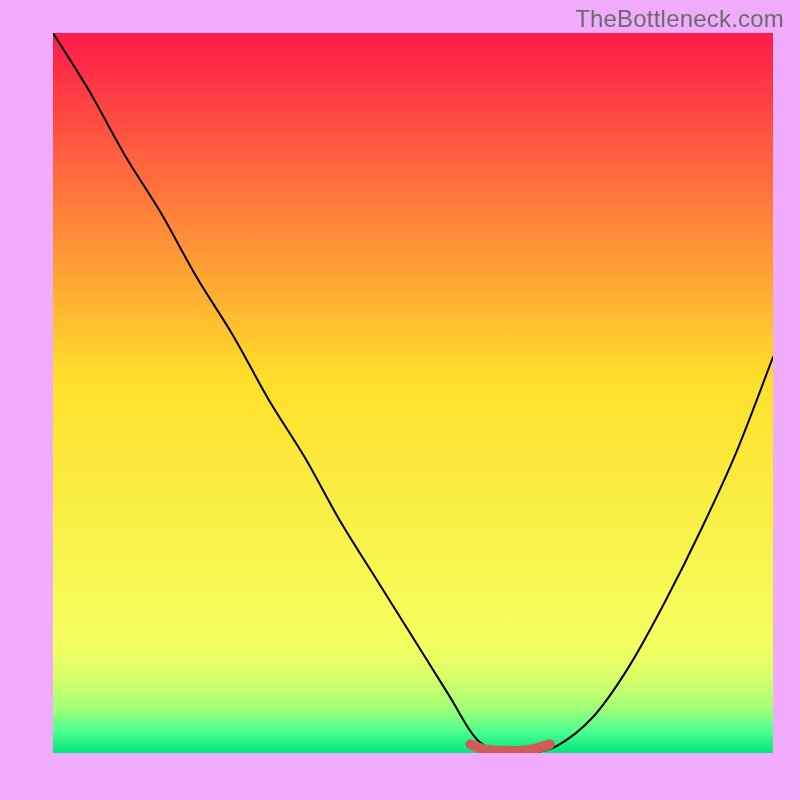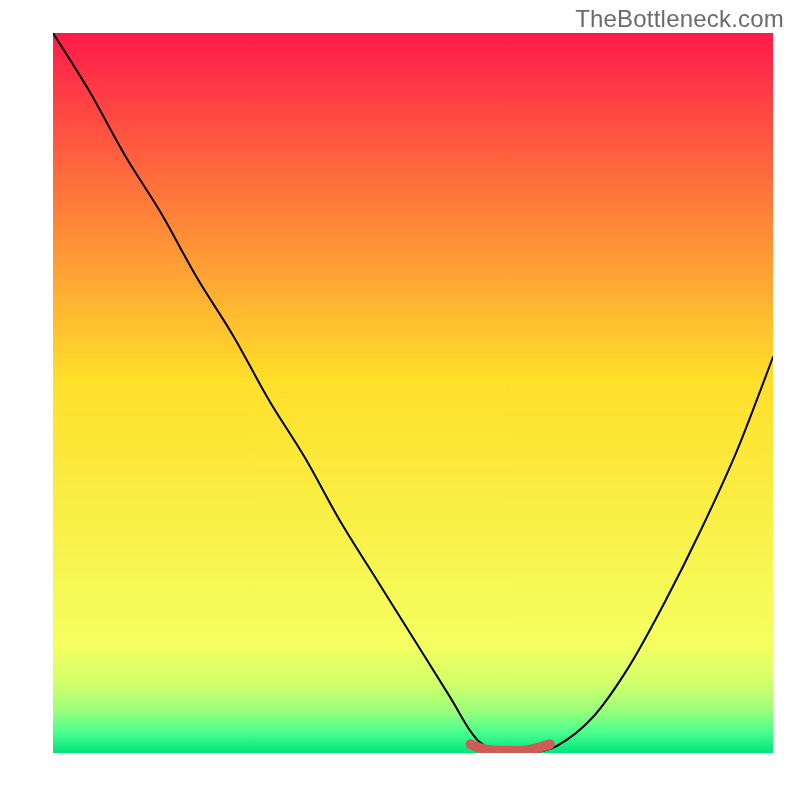--- a/index.html
+++ b/index.html
@@ -10,21 +10,21 @@
     background: #000;
     overflow: hidden;
     font-family: Arial, Helvetica, sans-serif;
   }
   .frame {
     position: absolute;
     left: 0;
     top: 0;
     width: 800px;
     height: 800px;
-    background: #ffffff;
+    background: #f0abfc;
   }
   .plot-area {
     position: absolute;
     left: 53px;
     top: 33px;
     width: 720px;
     height: 720px;
   }
   .watermark {
     position: absolute;

